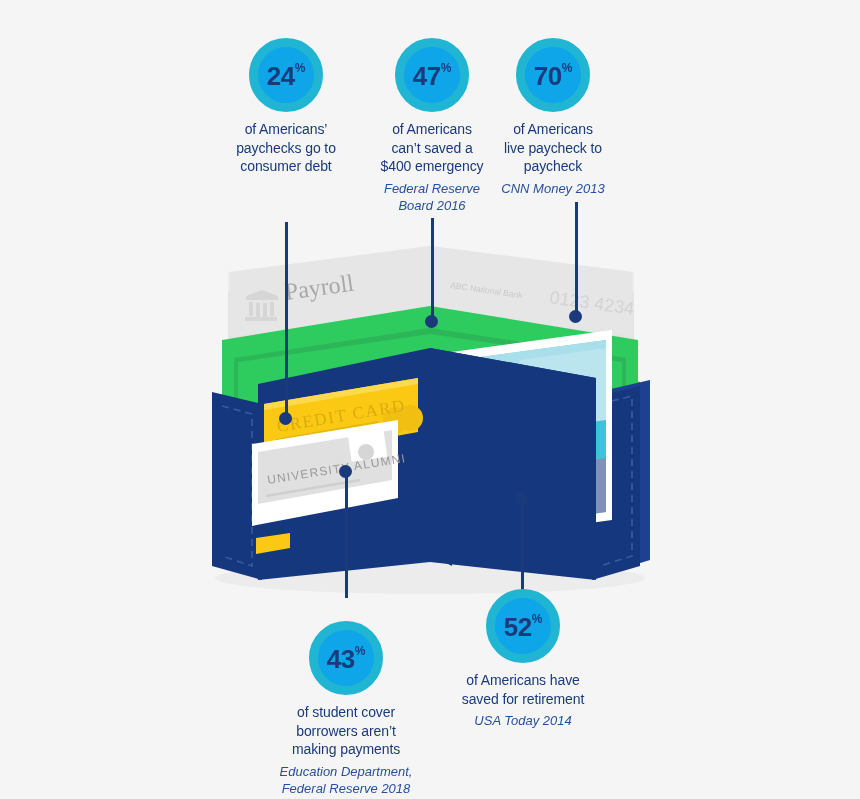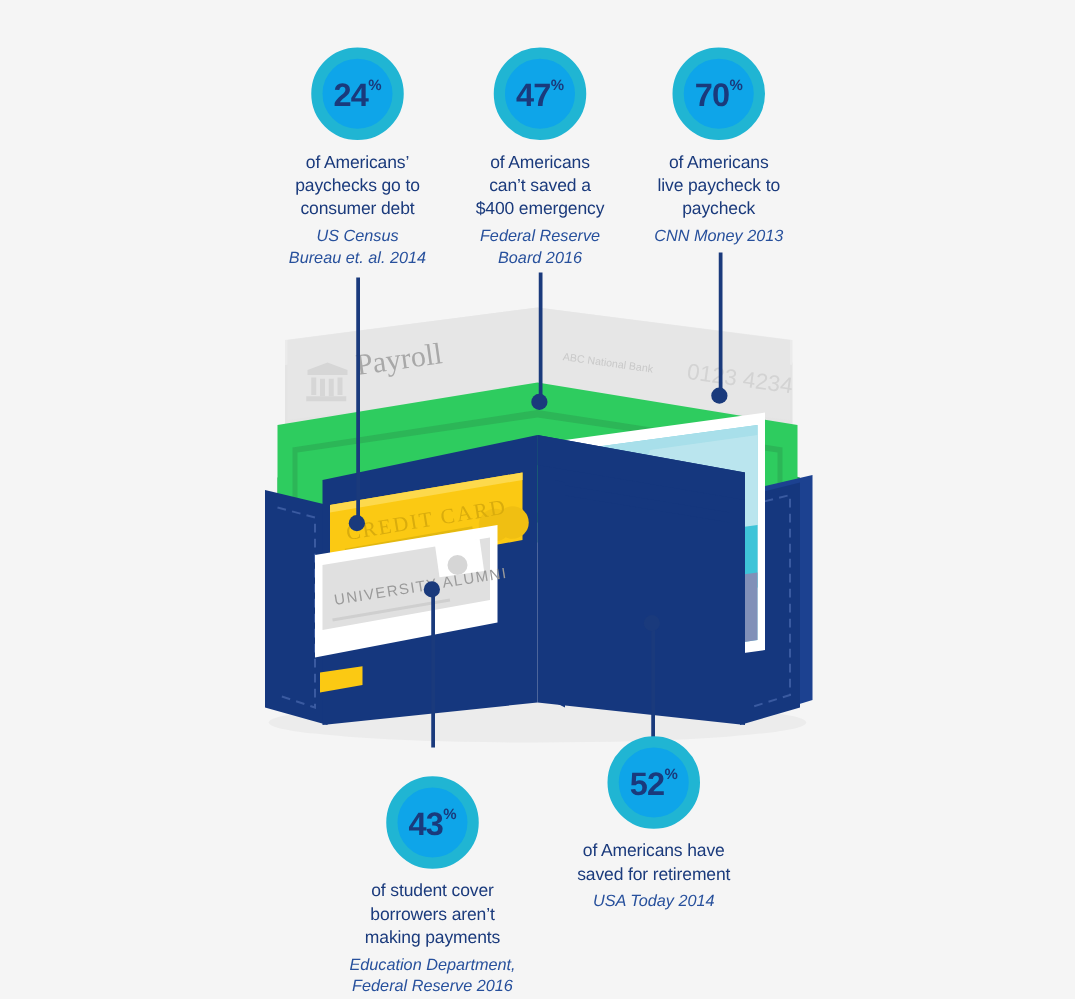--- a/index.html
+++ b/index.html
@@ -183,43 +183,39 @@
   <div class="stat" style="left:208px;top:38px;width:156px;">
     <div class="badge">
       <span class="num">24</span>
         <span class="pct">%</span>
     </div>
     <div class="headline">
       <div>of Americans’</div>
       <div>paychecks go to</div>
       <div>consumer debt</div>
     </div>
-    <div class="source">
-      <div>US Census</div>
-      <div>Bureau et. al. 2014</div>
-    </div>
   </div>
 
   <div class="stat" style="left:362px;top:38px;width:140px;">
     <div class="badge">
       <span class="num">47</span>
         <span class="pct">%</span>
     </div>
     <div class="headline">
       <div>of Americans</div>
       <div>can’t saved a</div>
       <div>$400 emergency</div>
     </div>
     <div class="source">
       <div>Federal Reserve</div>
       <div>Board 2016</div>
     </div>
   </div>
 
-  <div class="stat" style="left:502px;top:38px;width:146px;">
+  <div class="stat" style="left:480px;top:38px;width:146px;">
     <div class="badge">
       <span class="num">70</span>
         <span class="pct">%</span>
     </div>
     <div class="headline">
       <div>of Americans</div>
       <div>live paycheck to</div>
       <div>paycheck</div>
     </div>
     <div class="source">
@@ -232,21 +228,21 @@
       <span class="num">43</span>
         <span class="pct">%</span>
     </div>
     <div class="headline">
       <div>of student cover</div>
       <div>borrowers aren’t</div>
       <div>making payments</div>
     </div>
     <div class="source">
       <div>Education Department,</div>
-      <div>Federal Reserve 2016</div>
+      <div>Federal Reserve 2018</div>
     </div>
   </div>
 
   <div class="stat" style="left:443px;top:589px;width:160px;">
     <div class="badge">
       <span class="num">52</span>
         <span class="pct">%</span>
     </div>
     <div class="headline">
       <div>of Americans have</div>

